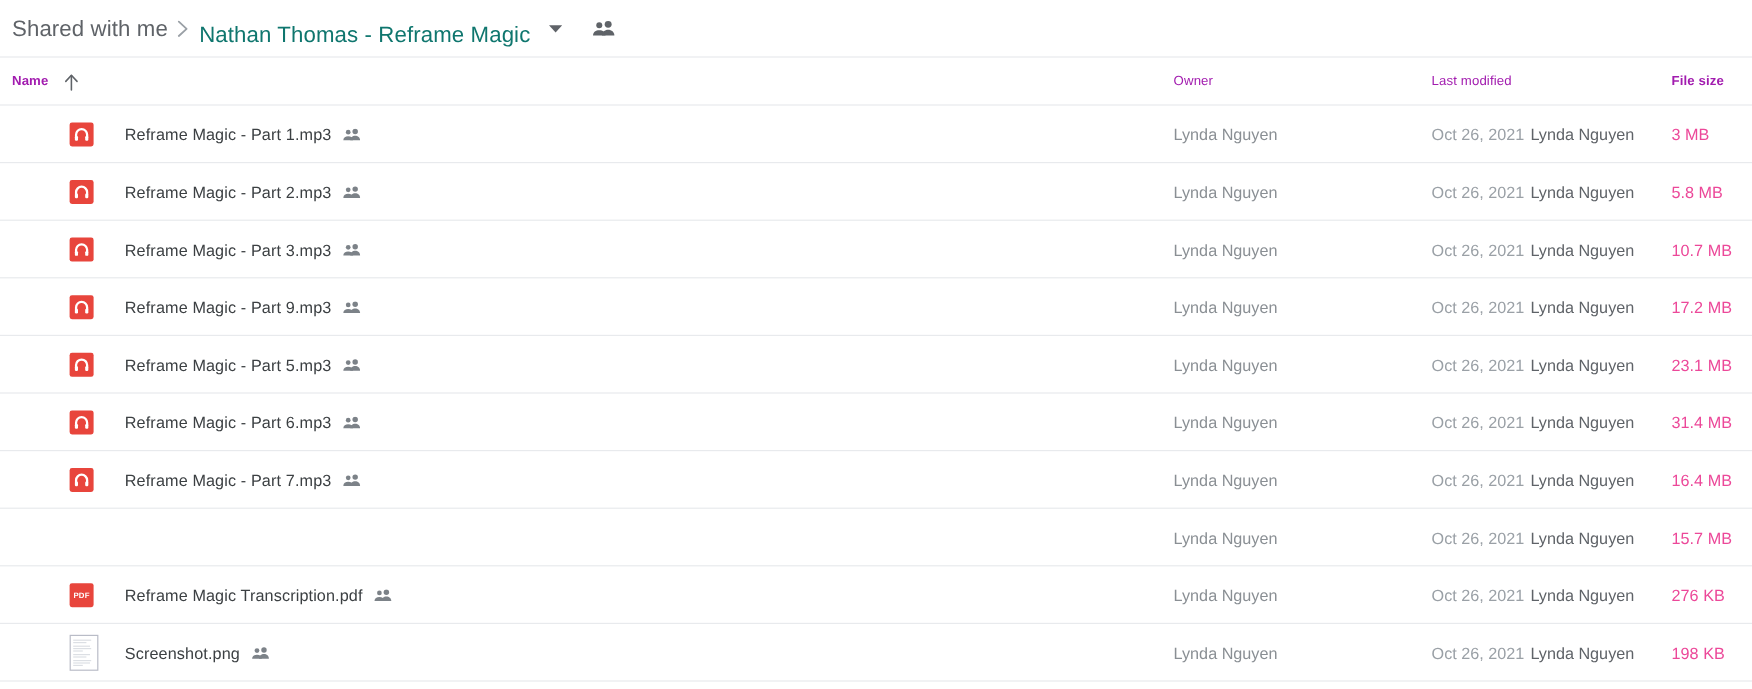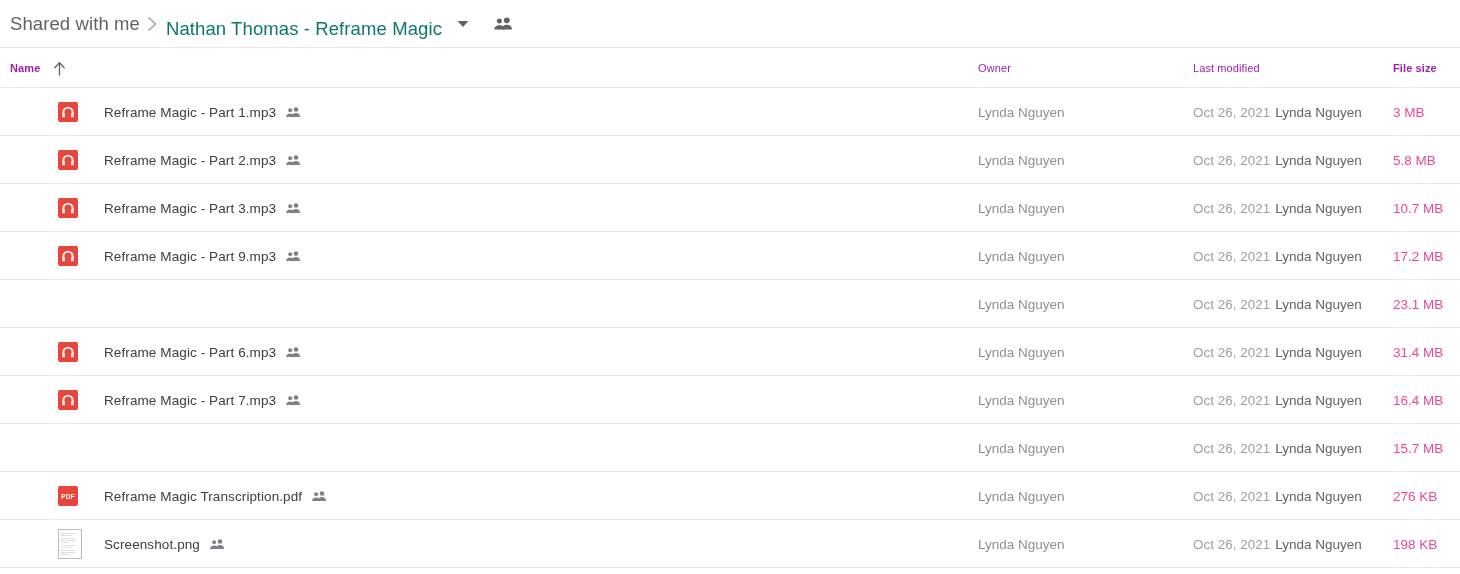--- a/index.html
+++ b/index.html
@@ -309,20 +309,38 @@
         </span>
     </div>
     <div class="cell-owner">Lynda Nguyen</div>
     <div class="cell-modified">
       <span class="m-date">Oct 26, 2021</span>
       <span class="m-by">Lynda Nguyen</span>
     </div>
     <div class="cell-size">17.2 MB</div>
   </div>
     <div class="file-row">
+    <div class="cell-name">
+      <span class="ficon audio">
+  <svg width="14" height="14" viewBox="0 0 14 14">
+    <path d="M2.4 9.3 V7.2 a4.6 4.6 0 0 1 9.2 0 V9.3" fill="none" stroke="#fff" stroke-width="1.9" stroke-linecap="butt"></path>
+    <rect x="1.4" y="8.3" width="2.6" height="3.9" rx="1" fill="#fff"></rect>
+    <rect x="10" y="8.3" width="2.6" height="3.9" rx="1" fill="#fff"></rect>
+  </svg>
+        </span>
+      <span class="fname">Reframe Magic - Part 5.mp3</span>
+      <span class="row-share">
+  <svg class="people-glyph" width="16" height="11" viewBox="0 0 20 14">
+    <circle cx="6.4" cy="4" r="2.5" fill="#7c8288"></circle>
+    <circle cx="13.8" cy="3.3" r="2.9" fill="#7c8288"></circle>
+    <path d="M1.2 12.6 c0-2.7 2.3-4.3 5.2-4.3 s5.2 1.6 5.2 4.3 z" fill="#7c8288"></path>
+    <path d="M8.6 12.6 c0-3.1 2.4-4.9 5.2-4.9 s5.2 1.8 5.2 4.9 z" fill="#7c8288"></path>
+  </svg>
+        </span>
+    </div>
     <div class="cell-owner">Lynda Nguyen</div>
     <div class="cell-modified">
       <span class="m-date">Oct 26, 2021</span>
       <span class="m-by">Lynda Nguyen</span>
     </div>
     <div class="cell-size">23.1 MB</div>
   </div>
     <div class="file-row">
     <div class="cell-name">
       <span class="ficon audio">

